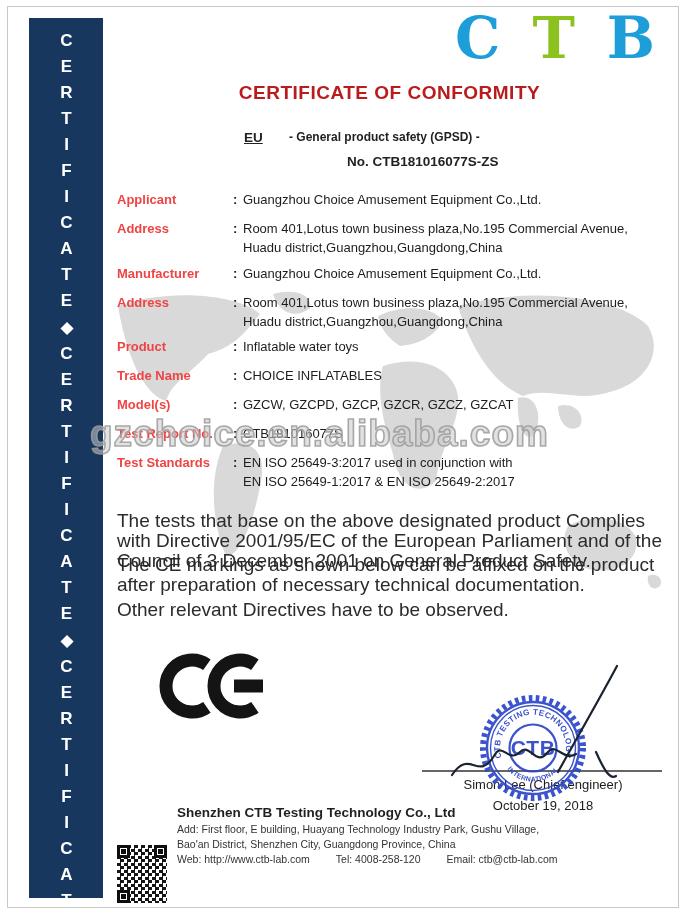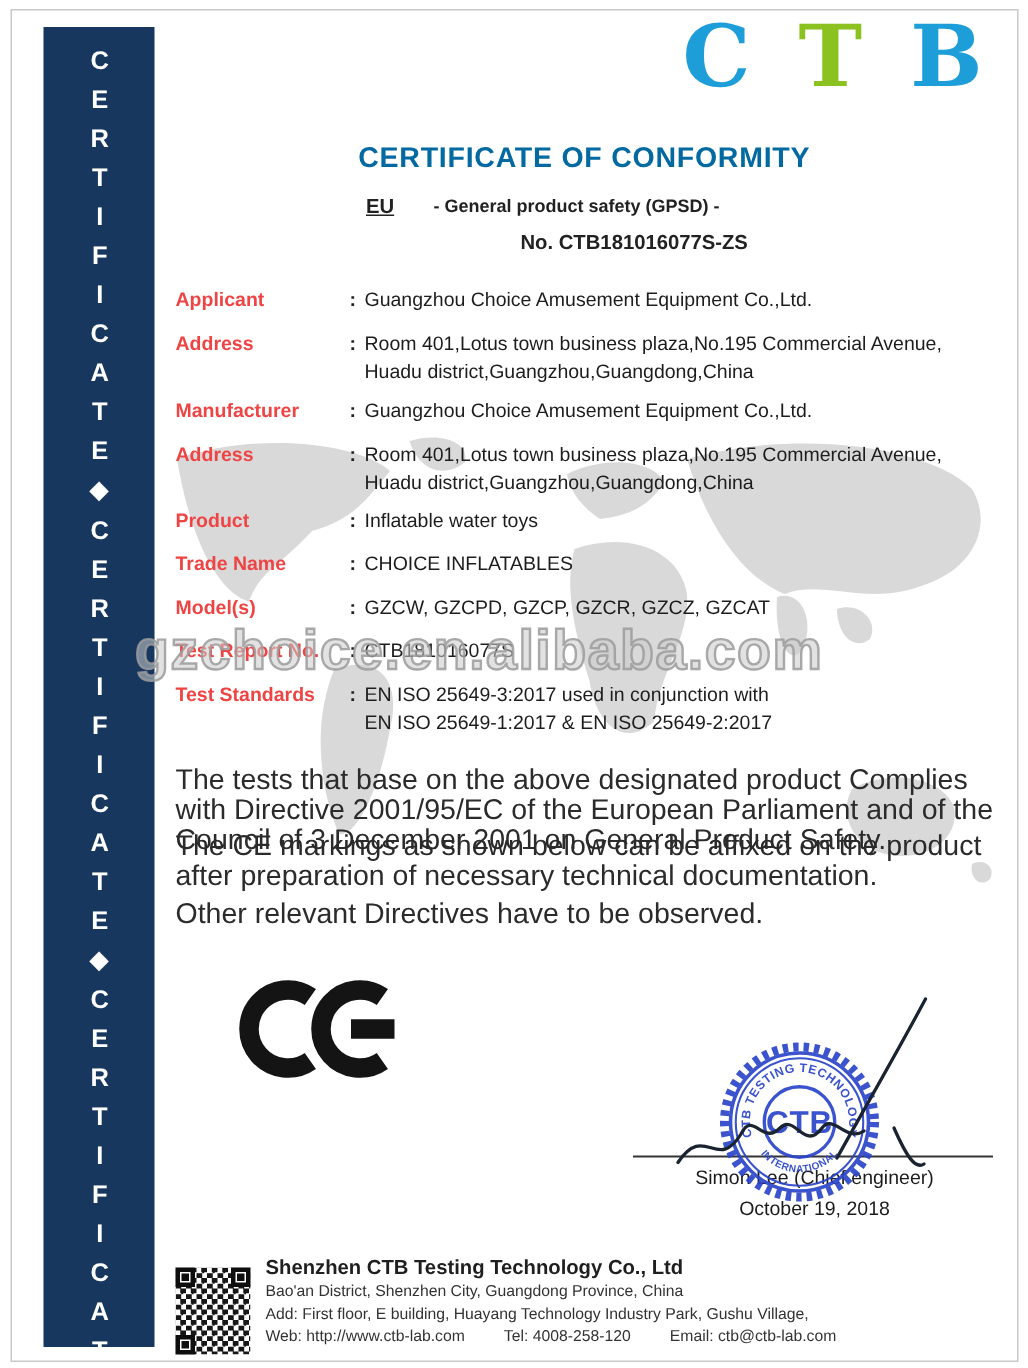--- a/index.html
+++ b/index.html
@@ -19,22 +19,22 @@
   
   .map{position:absolute;left:88px;top:286px;z-index:0;}
 
   
   .logo{position:absolute;left:455px;top:8px;width:200px;display:flex;
         justify-content:space-between;z-index:4;
         font-family:"DejaVu Serif","Liberation Serif",serif;
         font-weight:bold;font-size:57px;line-height:60px;}
   .logo .blue{color:#1e9ed9;} .logo .green{color:#8cc220;}
 
-  .title{position:absolute;left:117px;top:95px;width:545px;text-align:center;
-         font-size:19px;font-weight:bold;color:#0369a1;z-index:4;letter-spacing:.5px;}
+  .title{position:absolute;left:117px;top:82px;width:545px;text-align:center;
+         font-size:19px;font-weight:bold;color:#b91c1c;z-index:4;letter-spacing:.5px;}
   .sub-eu{position:absolute;left:244px;top:130px;font-size:13.5px;font-weight:bold;z-index:4;text-decoration:underline;}
   .sub-gpsd{position:absolute;left:289px;top:130px;font-size:12px;font-weight:bold;z-index:4;text-align:right;}
   .cert-no{position:absolute;left:302px;top:154px;font-size:13.5px;font-weight:bold;z-index:4;padding-left:45px;}
 
   
   .field{position:absolute;left:117px;width:556px;z-index:4;font-size:13px;line-height:19px;}
   .flabel{position:absolute;left:0;top:0;width:112px;font-weight:bold;color:#ef4444;}
   .fcolon{position:absolute;left:116px;top:0;font-weight:bold;}
   .fvalue{position:absolute;left:126px;top:0;width:428px;color:#1d1d1d;}
   .l2{display:block;}
@@ -59,21 +59,21 @@
             font-size:13px;color:#1c1c1c;z-index:5;}
 
   
   .qr{position:absolute;left:117px;top:845px;width:50px;height:58px;z-index:4;
       background-image:repeating-conic-gradient(#161616 0% 25%, #fff 0% 50%);
       background-size:7px 7px;outline:1px solid #fff;}
   .qr .finder{position:absolute;width:13px;height:13px;border:3px solid #0e0e0e;
       background:#fff;box-sizing:border-box;}
   .qr .finder i{display:block;width:5px;height:5px;background:#0e0e0e;margin:1px;}
   .qr .tl{left:0;top:0;} .qr .tr{right:0;top:0;} .qr .bl{left:0;bottom:0;}
-  .footer-text{position:absolute;left:177px;top:836px;z-index:4;}
+  .footer-text{position:absolute;left:177px;top:804px;z-index:4;}
   .f-company{font-size:13.5px;font-weight:bold;color:#1f1f1f;line-height:18px;}
   .f-line{font-size:10.5px;color:#333;line-height:15px;}
   .f-contact span{margin-right:26px;}
 </style>
 </head>
 <body>
 
 <div id="page">
 
   <div class="frame"></div>
@@ -203,20 +203,20 @@
       </div>
     <div class="finder tr">
         <i></i>
       </div>
     <div class="finder bl">
         <i></i>
       </div>
   </div>
   <div class="footer-text">
     <div class="f-company">Shenzhen CTB Testing Technology Co., Ltd</div>
+    <div class="f-line">Add: First floor, E building, Huayang Technology Industry Park, Gushu Village,</div>
     <div class="f-line">Bao'an District, Shenzhen City, Guangdong Province, China</div>
-    <div class="f-line">Add: First floor, E building, Huayang Technology Industry Park, Gushu Village,</div>
     <div class="f-line f-contact">
       <span>Web: http://www.ctb-lab.com</span><span>Tel: 4008-258-120</span><span>Email: ctb@ctb-lab.com</span>
     </div>
   </div>
 
 </div>
 
 </body></html>

